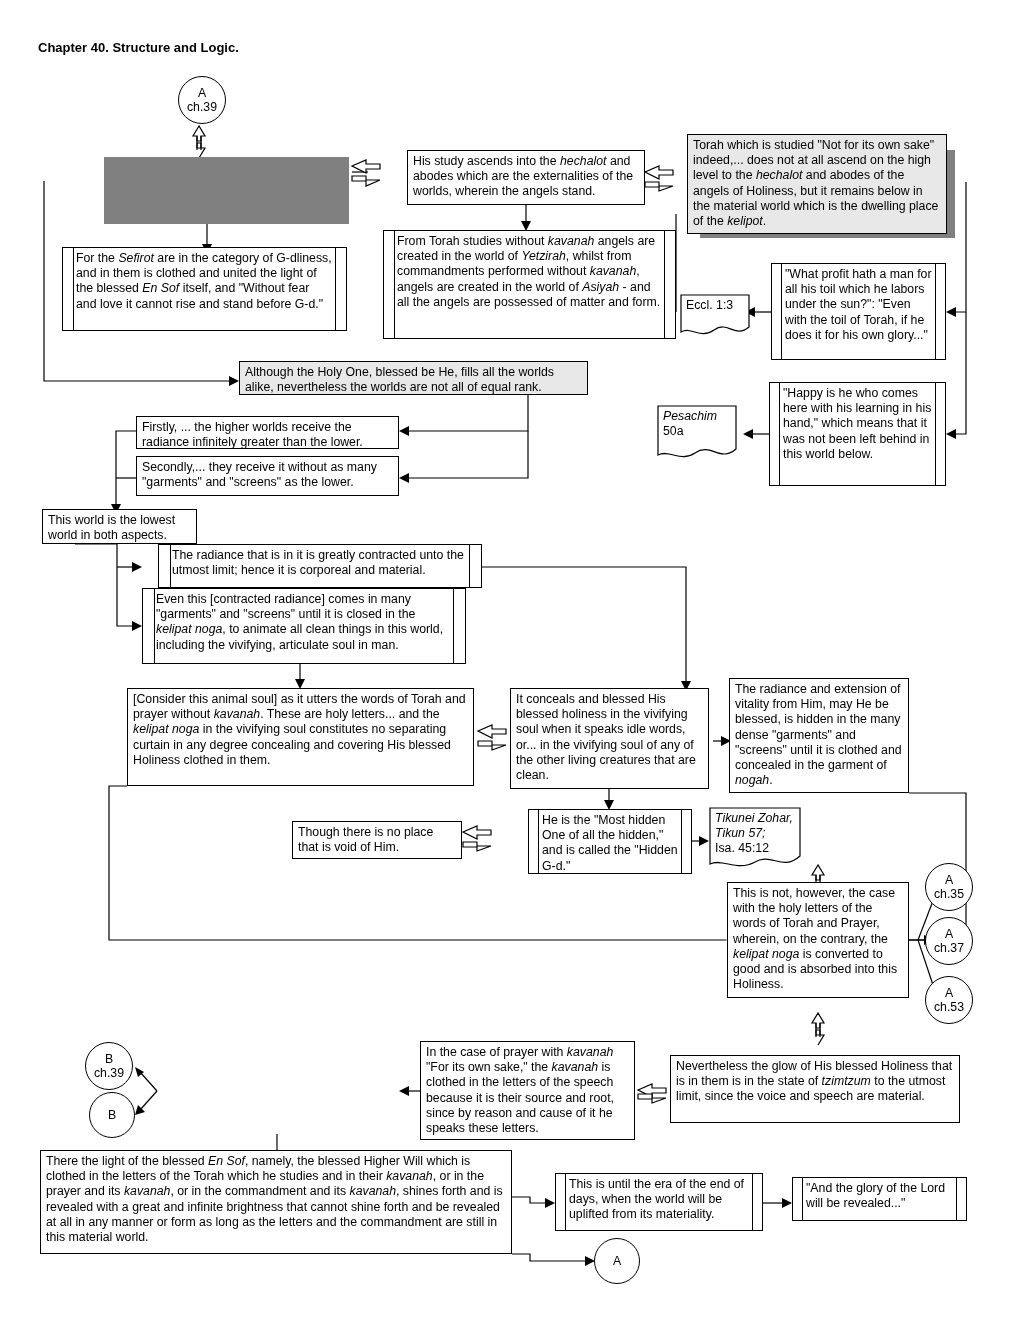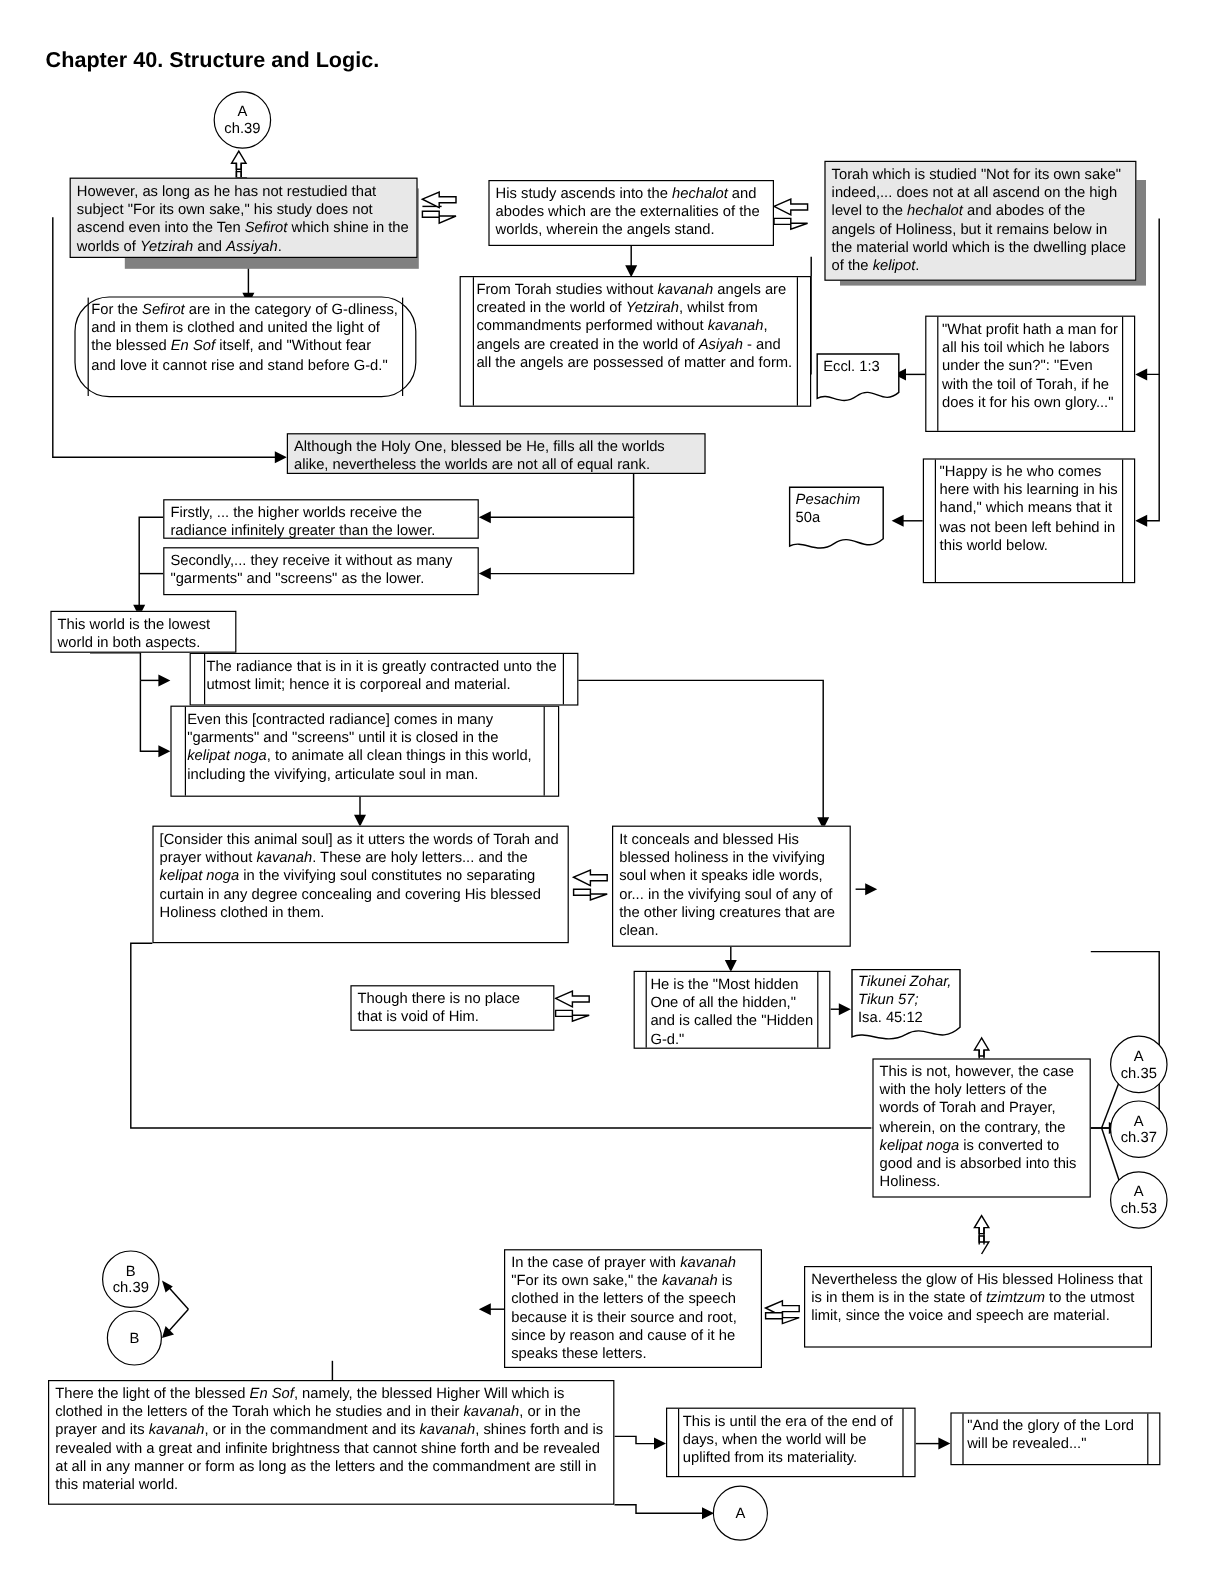--- a/index.html
+++ b/index.html
@@ -2,21 +2,21 @@
 <html><head>
 <meta charset="utf-8">
 <style>
   html,body{margin:0;padding:0;background:#ffffff;}
   body{width:1020px;height:1320px;position:relative;
        font-family:"Liberation Sans","DejaVu Sans",sans-serif;
        -webkit-font-smoothing:antialiased;}
   #stage{position:relative;width:1020px;height:1320px;overflow:hidden;}
 
   
-  .title{position:absolute;font-size:18px;font-weight:bold;color:#000;white-space:nowrap;}
+  .title{position:absolute;font-size:13px;font-weight:bold;color:#000;white-space:nowrap;}
 
   
   .node{position:absolute;box-sizing:border-box;color:#000;
         font-size:12.3px;line-height:15.2px;}
   .node .txt{position:absolute;left:0;top:0;right:0;bottom:0;
              padding:3px 5px 2px 5px;box-sizing:border-box;}
 
   
   .rect{border:1px solid #000;background:#fff;}
 
@@ -202,33 +202,30 @@
   <div class="circ" style="left:89px;top:1092px;width:46px;height:46px;">
     <span>B</span>
   </div>
   <div class="circ" style="left:594px;top:1238px;width:46px;height:46px;">
     <span>A</span>
   </div>
 
   <div class="shadowblk" style="left:104px;top:157px;width:245px;height:67px;"></div>
   <div class="shadowblk" style="left:700px;top:150px;width:255px;height:88px;"></div>
 
-  <div class="node rect shade" style="left:58px;top:148px;width:290px;height:67px;">
-    <div class="txt">However, as long as he has not restudied that subject "For its own sake," his study does not ascend even into the Ten <i>Sefirot</i> which shine in the worlds of <i>Yetzirah</i> and <i>Assiyah</i>.</div>
-  </div>
 
   <div class="node rect" style="left:407px;top:150px;width:238px;height:55px;">
     <div class="txt">His study ascends into the <i>hechalot</i> and abodes which are the externalities of the worlds, wherein the angels stand.</div>
   </div>
 
   <div class="node rect shade" style="left:687px;top:134px;width:260px;height:100px;">
     <div class="txt">Torah which is studied "Not for its own sake" indeed,... does not at all ascend on the high level to the <i>hechalot</i> and abodes of the angels of Holiness, but it remains below in the material world which is the dwelling place of the <i>kelipot</i>.</div>
   </div>
 
-  <div class="node pre" style="left:62px;top:247px;width:285px;height:84px;border-radius:29px;">
+  <div class="node pre" style="left:62px;top:247px;width:285px;height:84px;">
     <div class="bar" style="left:10px;"></div>
     <div class="bar" style="right:10px;"></div>
     <div class="txt">For the <i>Sefirot</i> are in the category of G-dliness, and in them is clothed and united the light of the blessed <i>En Sof</i> itself, and "Without fear and love it cannot rise and stand before G-d."</div>
   </div>
 
   <div class="node pre" style="left:383px;top:230px;width:293px;height:109px;">
     <div class="bar" style="left:10px;"></div>
     <div class="bar" style="right:10px;"></div>
     <div class="txt">From Torah studies without <i>kavanah</i> angels are created in the world of <i>Yetzirah</i>, whilst from commandments performed without <i>kavanah</i>, angels are created in the world of <i>Asiyah</i> - and all the angels are possessed of matter and form.</div>
   </div>
@@ -289,20 +286,23 @@
   </div>
 
   <div class="node rect" style="left:127px;top:688px;width:347px;height:98px;">
     <div class="txt">[Consider this animal soul] as it utters the words of Torah and prayer without <i>kavanah</i>. These are holy letters... and the <i>kelipat noga</i> in the vivifying soul constitutes no separating curtain in any degree concealing and covering His blessed Holiness clothed in them.</div>
   </div>
 
   <div class="node rect" style="left:510px;top:688px;width:199px;height:101px;">
     <div class="txt">It conceals and blessed His blessed holiness in the vivifying soul when it speaks idle words, or... in the vivifying soul of any of the other living creatures that are clean.</div>
   </div>
 
+  <div class="node rect" style="left:729px;top:678px;width:180px;height:115px;">
+    <div class="txt">The radiance and extension of vitality from Him, may He be blessed, is hidden in the many dense "garments" and "screens" until it is clothed and concealed in the garment of <i>nogah</i>.</div>
+  </div>
 
   <div class="node rect" style="left:292px;top:821px;width:170px;height:38px;">
     <div class="txt">Though there is no place that is void of Him.</div>
   </div>
 
   <div class="node pre" style="left:528px;top:809px;width:164px;height:65px;">
     <div class="bar" style="left:9px;"></div>
     <div class="bar" style="right:9px;"></div>
     <div class="txt">He is the "Most hidden One of all the hidden," and is called the "Hidden G-d."</div>
   </div>

